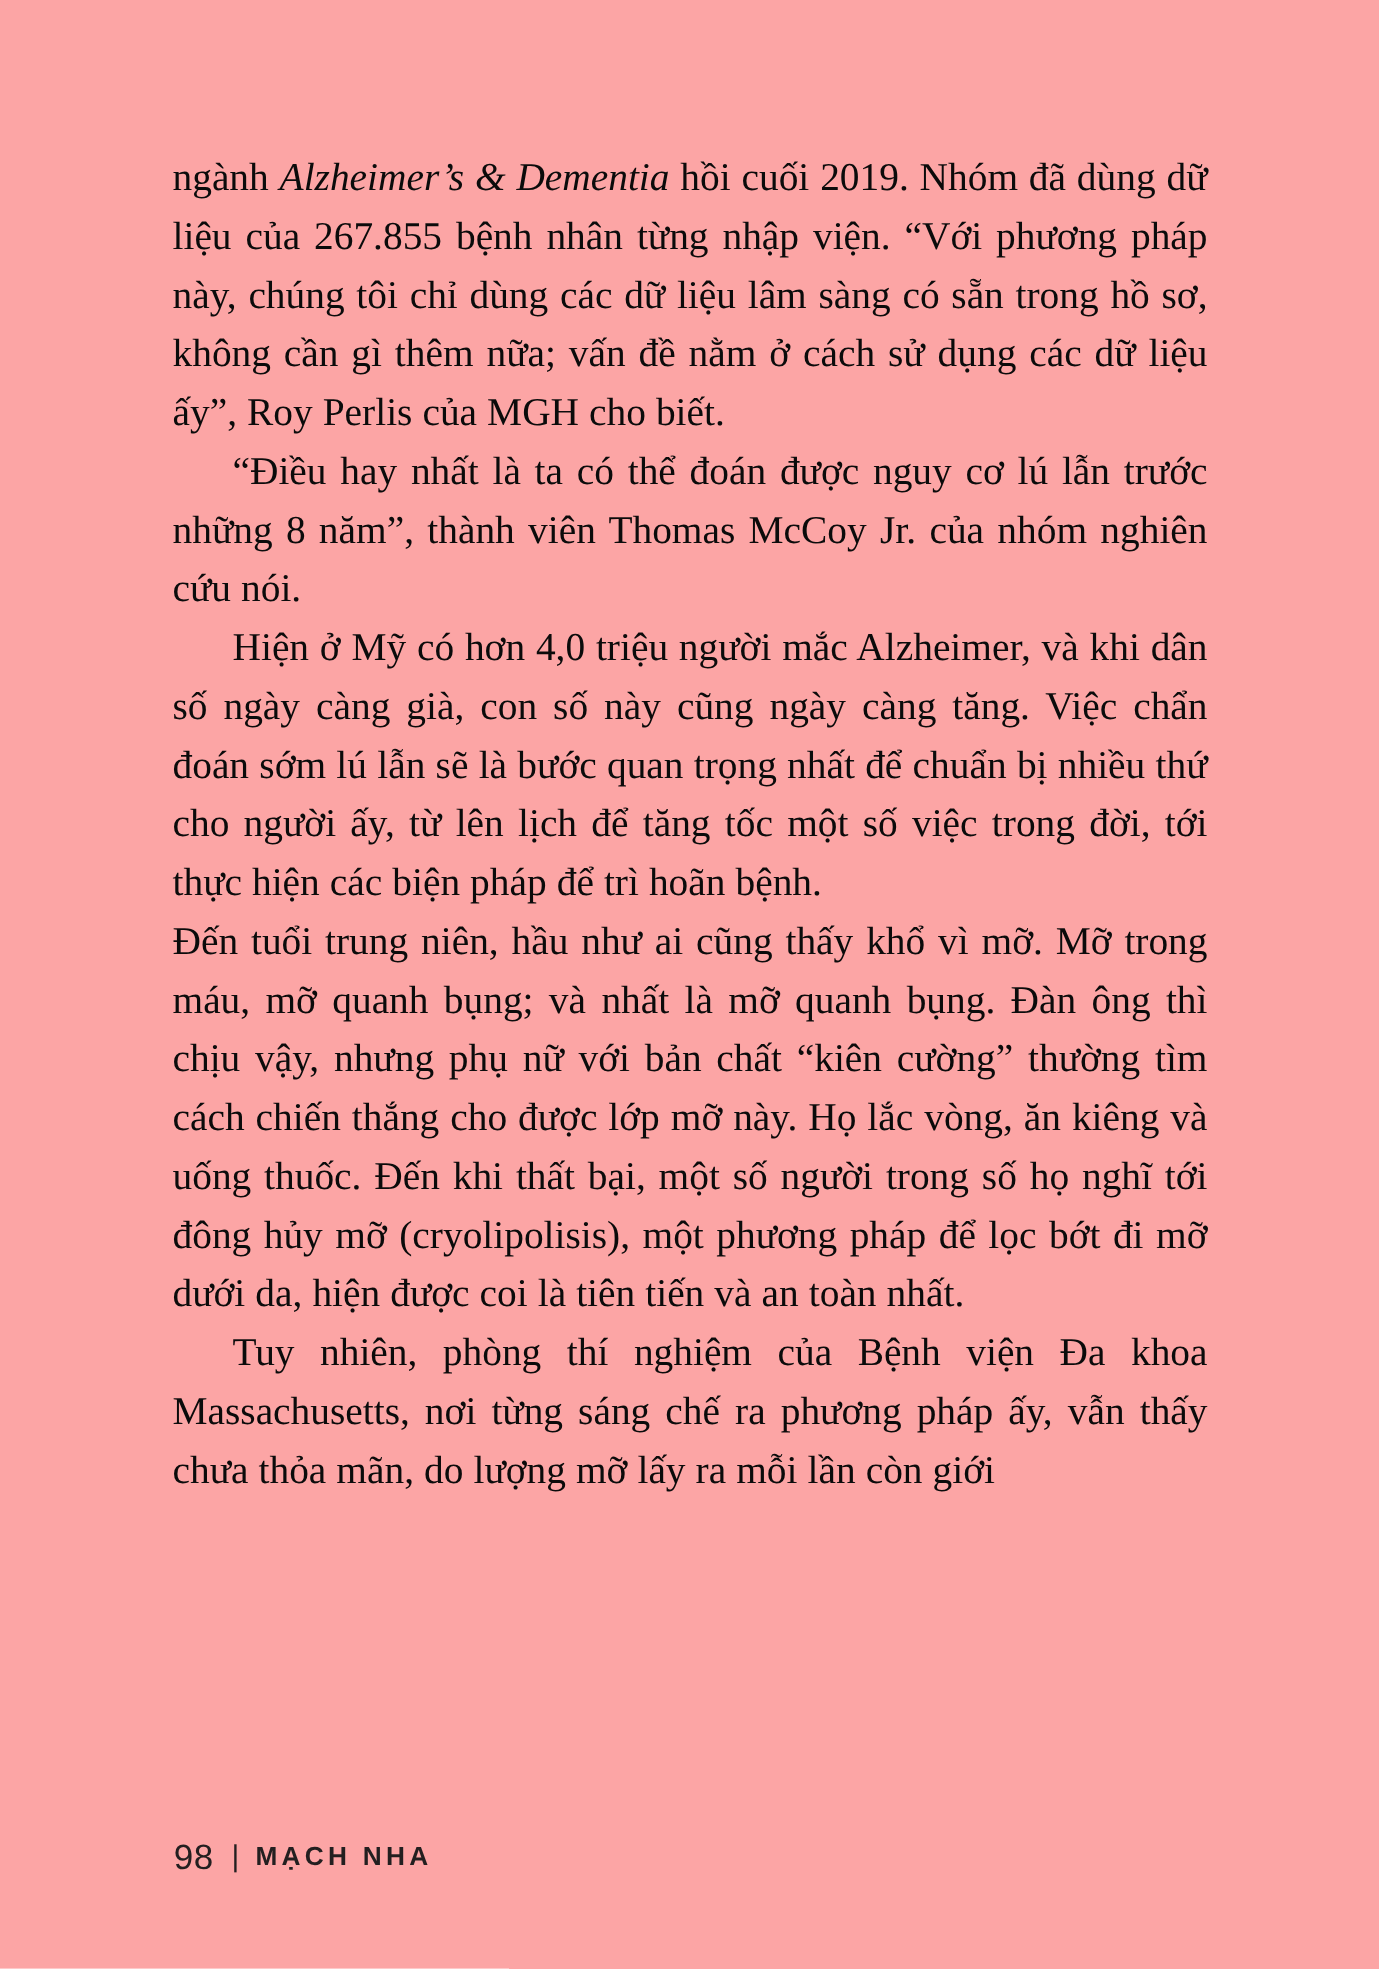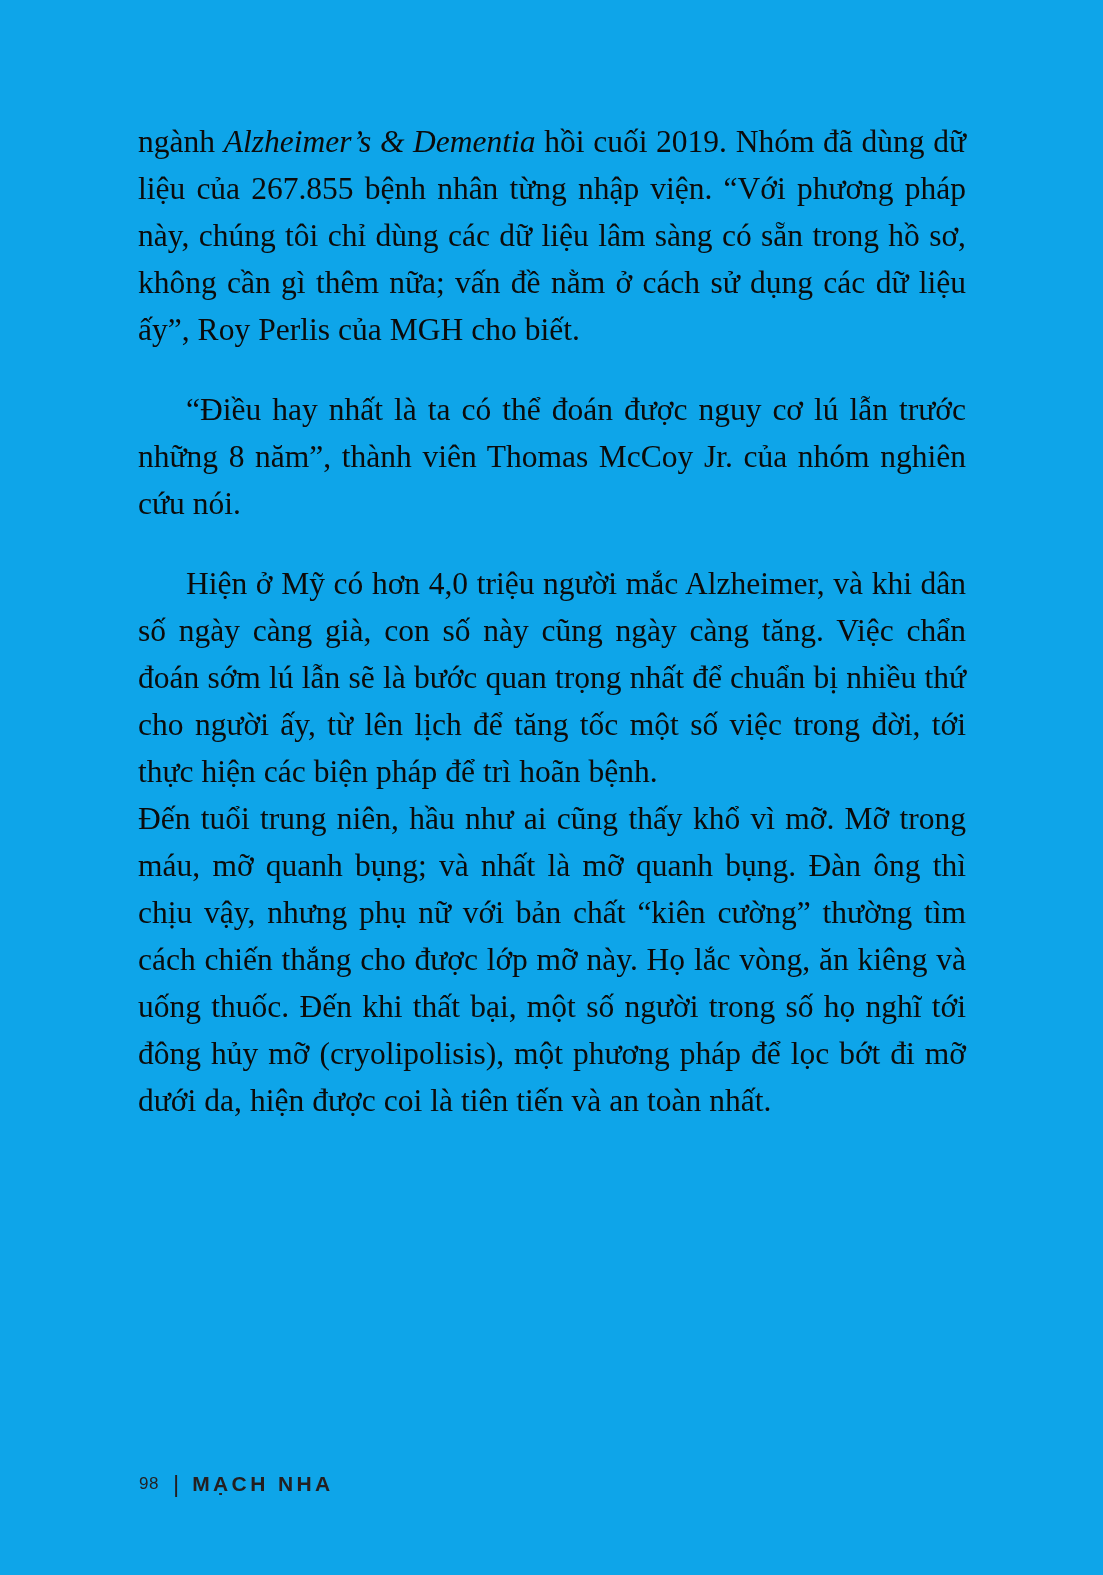--- a/index.html
+++ b/index.html
@@ -5,21 +5,21 @@
   html, body {
     margin: 0;
     padding: 0;
     background: #ffffff;
   }
 
   .page {
     position: relative;
     width: 1103px;
     height: 1575px;
-    background: #0ea5e9;
+    background: #fca5a5;
     overflow: hidden;
     box-sizing: border-box;
   }
 
   
   .text-column {
     position: absolute;
     left: 138px;
     top: 118px;
     width: 828px;
@@ -34,21 +34,20 @@
     text-justify: inter-word;
     margin: 0;
     padding: 0;
     -webkit-hyphens: none;
     hyphens: none;
     word-spacing: 0.005em;
   }
 
   .body-par.indent {
     text-indent: 48px;
-    margin-top: 33px;
   }
 
   .italic-title {
     font-style: italic;
   }
 
   
   .section-heading {
     font-family: "Liberation Sans", "DejaVu Sans", sans-serif;
     font-size: 30px;
@@ -73,21 +72,21 @@
     position: absolute;
     left: 139px;
     top: 1470px;
     display: flex;
     align-items: center;
     font-family: "Liberation Sans", "DejaVu Sans", sans-serif;
     color: #231f20;
   }
 
   .footer-number {
-    font-size: 17px;
+    font-size: 28px;
     font-weight: normal;
     letter-spacing: 0.5px;
     text-align: right;
   }
 
   .footer-divider {
     font-size: 24px;
     margin: 0 13px 0 14px;
     font-weight: normal;
     color: #231f20;
@@ -108,20 +107,21 @@
 
     <p class="body-par" id="p1"><span>ngành </span><span class="italic-title">Alzheimer’s &amp; Dementia</span><span> hồi cuối 2019. Nhóm đã dùng dữ liệu của 267.855 bệnh nhân từng nhập viện. “Với phương pháp này, chúng tôi chỉ dùng các dữ liệu lâm sàng có sẵn trong hồ sơ, không cần gì thêm nữa; vấn đề nằm ở cách sử dụng các dữ liệu ấy”, Roy Perlis của MGH cho biết.</span></p>
 
     <p class="body-par indent" id="p2"><span>“Điều hay nhất là ta có thể đoán được nguy cơ lú lẫn trước những 8 năm”, thành viên Thomas McCoy Jr. của nhóm nghiên cứu nói.</span></p>
 
     <p class="body-par indent" id="p3"><span>Hiện ở Mỹ có hơn 4,0 triệu người mắc Alzheimer, và khi dân số ngày càng già, con số này cũng ngày càng tăng. Việc chẩn đoán sớm lú lẫn sẽ là bước quan trọng nhất để chuẩn bị nhiều thứ cho người ấy, từ lên lịch để tăng tốc một số việc trong đời, tới thực hiện các biện pháp để trì hoãn bệnh.</span></p>
 
 
     <p class="body-par" id="p4"><span>Đến tuổi trung niên, hầu như ai cũng thấy khổ vì mỡ. Mỡ trong máu, mỡ quanh bụng; và nhất là mỡ quanh bụng. Đàn ông thì chịu vậy, nhưng phụ nữ với bản chất “kiên cường” thường tìm cách chiến thắng cho được lớp mỡ này. Họ lắc vòng, ăn kiêng và uống thuốc. Đến khi thất bại, một số người trong số họ nghĩ tới đông hủy mỡ (cryolipolisis), một phương pháp để lọc bớt đi mỡ dưới da, hiện được coi là tiên tiến và an toàn nhất.</span></p>
 
+    <p class="body-par indent" id="p5"><span>Tuy nhiên, phòng thí nghiệm của Bệnh viện Đa khoa Massachusetts, nơi từng sáng chế ra phương pháp ấy, vẫn thấy chưa thỏa mãn, do lượng mỡ lấy ra mỗi lần còn giới</span></p>
 
   </div>
 
   <div class="footer">
     <span class="footer-number">98</span>
     <span class="footer-divider">|</span>
     <span class="footer-title">MẠCH NHA</span>
   </div>
 
 </div>

